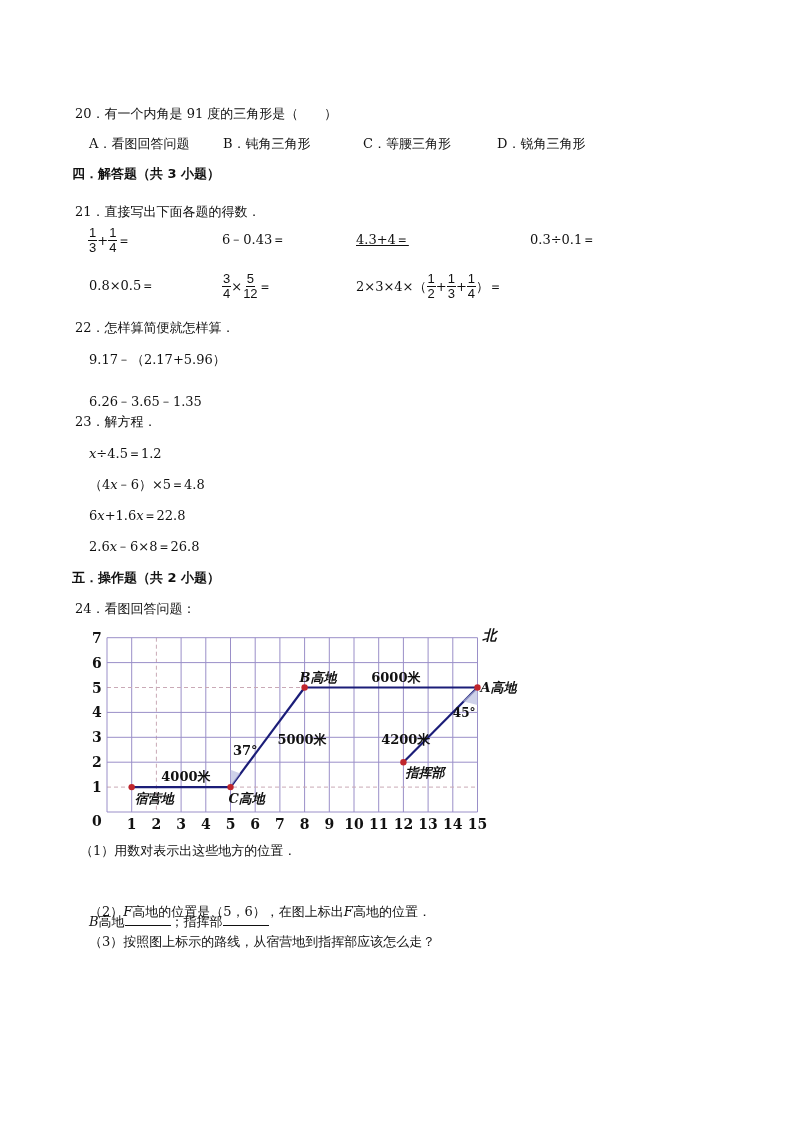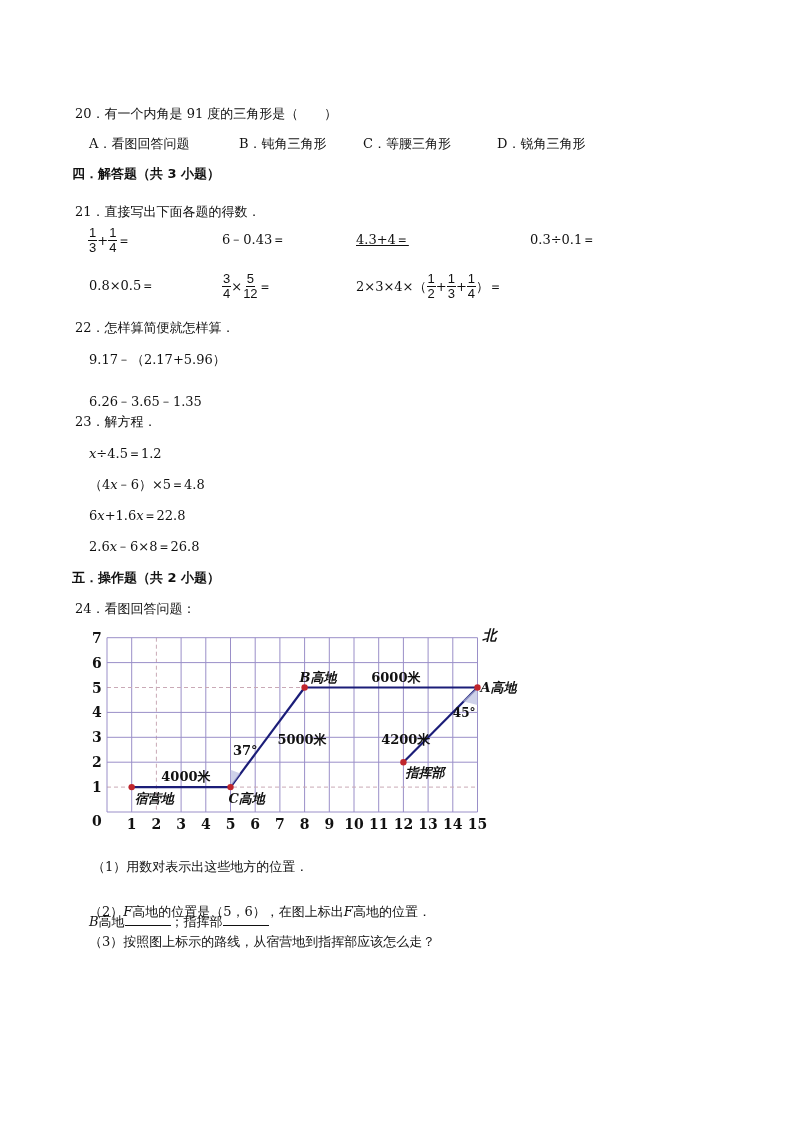--- a/index.html
+++ b/index.html
@@ -15,21 +15,21 @@
   .blank { display: inline-block; border-bottom: 1px solid #111; width: 46px; height: 12px; vertical-align: baseline; }
   i { font-style: italic; }
   #chart { position: absolute; left: 86px; top: 626px; }
   #chart text { font-family: "DejaVu Serif", "Liberation Serif", serif; font-weight: bold; }
 </style>
 </head>
 <body>
 
 <div class="line" style="left:75px;top:106px;">20．有一个内角是 91 度的三角形是（　　）</div>
 <div class="line" style="left:89px;top:136px;">A．看图回答问题</div>
-<div class="line" style="left:223px;top:136px;margin-left:16px;">B．钝角三角形</div>
+<div class="line" style="left:223px;top:136px;">B．钝角三角形</div>
 <div class="line" style="left:363px;top:136px;">C．等腰三角形</div>
 <div class="line" style="left:497px;top:136px;">D．锐角三角形</div>
 
 <div class="line bold" style="left:72px;top:166px;">四．解答题（共 3 小题）</div>
 
 <div class="line" style="left:75px;top:204px;text-align:center;">21．直接写出下面各题的得数．</div>
 
 <div class="line" style="left:88px;top:226px;">
   <span class="frac">
       <span class="num">1</span>
@@ -157,20 +157,20 @@
       <text x="75.34" y="155.1" font-size="13" fill="#111" font-style="normal">4000米</text>
       <text x="191.43" y="118.30000000000001" font-size="13" fill="#111" font-style="normal">5000米</text>
       <text x="146.96999999999997" y="129.22" font-size="13" fill="#111" font-style="normal">37°</text>
       <text x="285.28999999999996" y="55.5" font-size="13" fill="#111" font-style="normal">6000米</text>
       <text x="295.16999999999996" y="118.30000000000001" font-size="13" fill="#111" font-style="normal">4200米</text>
       <text x="366.8" y="91.4" font-size="12" fill="#111" font-style="normal">45°</text>
       <text x="396.5" y="14" font-size="14" fill="#111" font-style="italic">北</text>
     </g>
 </svg>
 
-<div class="line" style="left:92px;top:843px;margin-top:16px;">（1）用数对表示出这些地方的位置．</div>
+<div class="line" style="left:80px;top:843px;">（1）用数对表示出这些地方的位置．</div>
 <div class="line" style="left:89px;top:873px;margin-top:40px;">
   <i>B</i><span>高地</span><span class="blank"></span><span>；指挥部</span><span class="blank"></span>
 </div>
 <div class="line" style="left:89px;top:904px;">
   <span>（2）</span><i>F</i><span>高地的位置是（5，6），在图上标出</span><i>F</i><span>高地的位置．</span>
 </div>
 <div class="line" style="left:89px;top:934px;">（3）按照图上标示的路线，从宿营地到指挥部应该怎么走？</div>
 
 </body></html>

